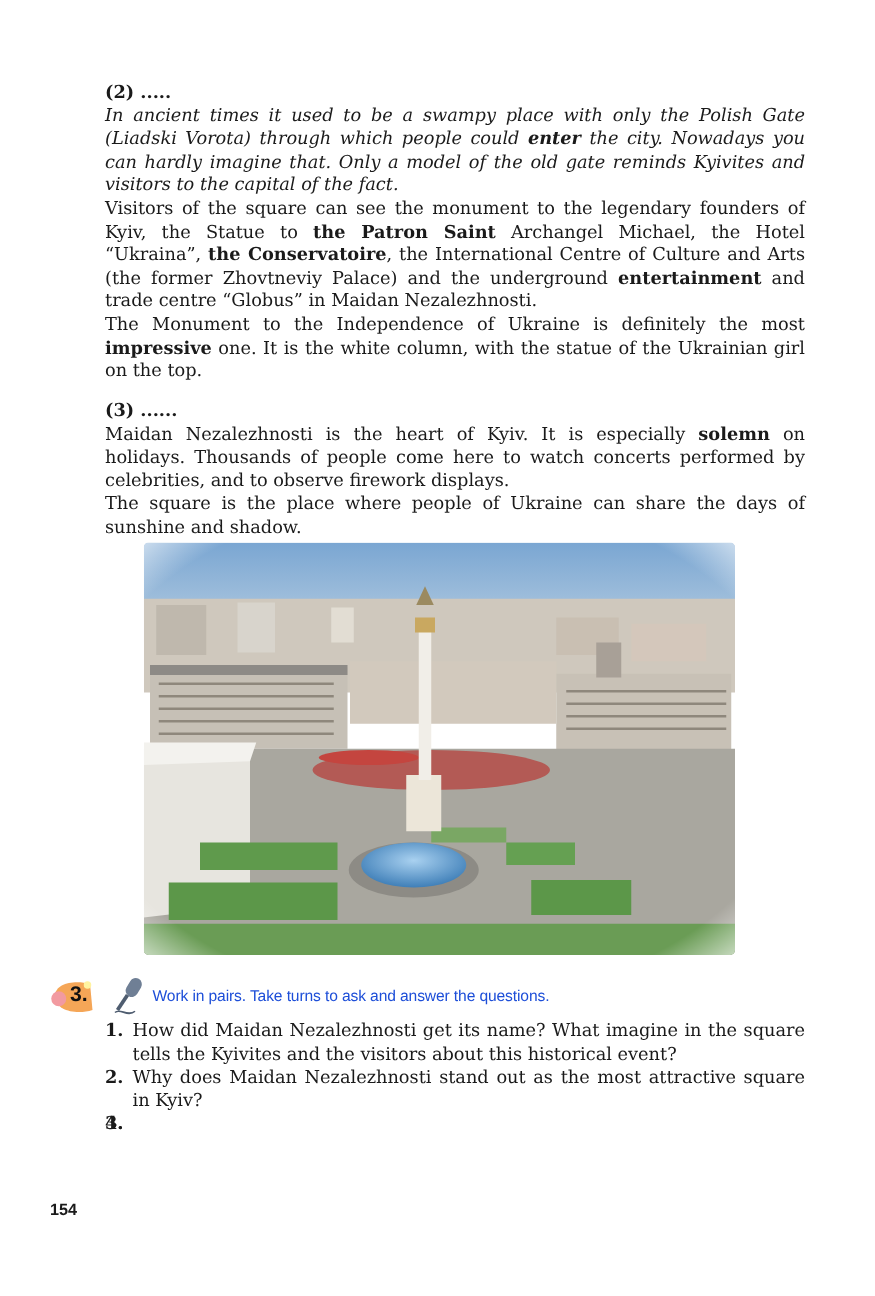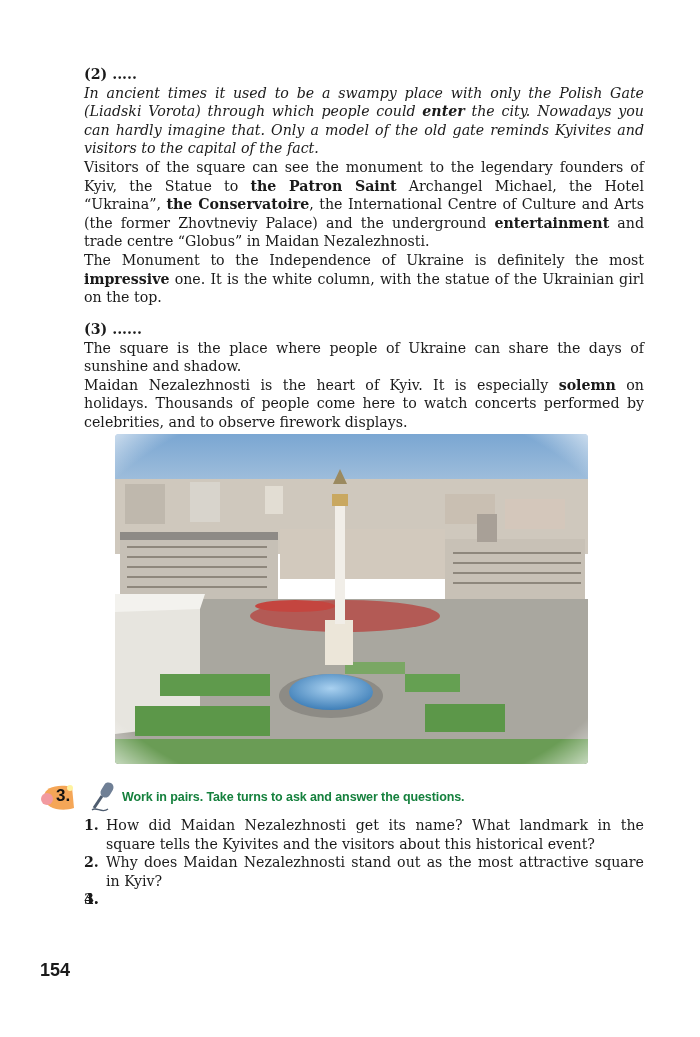--- a/index.html
+++ b/index.html
@@ -17,47 +17,47 @@
   .photo { position: absolute; left: 115px; top: 434px; width: 473px; height: 330px;
            overflow: hidden; border-radius: 4px;
            box-shadow: 0 0 10px 6px #ffffff inset; }
   .photo svg { display: block; }
   .task { position: absolute; left: 38px; top: 780px; width: 620px; height: 36px; }
   .task-badge { position: absolute; left: 0; top: 2px; width: 40px; height: 30px; }
   .task-num { position: absolute; left: 18px; top: 6px; font-family: "Liberation Sans", sans-serif;
               font-weight: bold; font-size: 17px; color: #111; }
   .mic { position: absolute; left: 48px; top: 0; width: 34px; height: 34px; }
   .task-instr { position: absolute; left: 84px; top: 10px; font-family: "Liberation Sans", sans-serif;
-                font-weight: bold; font-size: 12.5px; color: #15803d; letter-spacing: -0.1px; }
+                font-weight: normal; font-size: 12.5px; color: #1d4ed8; letter-spacing: -0.1px; }
   .questions { position: absolute; left: 84px; top: 816px; width: 560px; margin: 0; padding: 0;
                list-style: none; font-size: 14.2px; line-height: 18.6px; }
   .questions li { position: relative; padding-left: 22px; text-align: justify; }
   .q-num { position: absolute; left: 0; top: 0; font-weight: bold; }
   .page-number { position: absolute; left: 40px; top: 960px; font-family: "Liberation Sans", sans-serif;
-                 font-weight: bold; font-size: 18px; }
+                 font-weight: bold; font-size: 13px; }
 </style>
 </head>
 <body>
 
 <div class="page">
 
   <div class="text-block sec2">
     <p class="section-num">(2) .....</p>
     <div>
         <p class="para" style="text-indent: 0px; padding-left: 0px; font-style: italic;"><span>In ancient times it used to be a swampy place with only the Polish Gate (Liadski Vorota) through which people could </span><span class="b">enter</span><span> the city. Nowadays you can hardly imagine that. Only a model of the old gate reminds Kyivites and visitors to the capital of the fact.</span></p>
         <p class="para" style="text-indent: 0px; padding-left: 0px;"><span>Visitors of the square can see the monument to the legendary founders of Kyiv, the Statue to </span><span class="b">the Patron Saint</span><span> Archangel Michael, the Hotel “Ukraina”, </span><span class="b">the Conservatoire</span><span>, the International Centre of Culture and Arts (the former Zhovtneviy Palace) and the underground </span><span class="b">entertainment</span><span> and trade centre “Globus” in Maidan Nezalezhnosti.</span></p>
         <p class="para" style="text-indent: 0px; padding-left: 0px;"><span>The Monument to the Independence of Ukraine is definitely the most </span><span class="b">impressive</span><span> one. It is the white column, with the statue of the Ukrainian girl on the top.</span></p>
       </div>
   </div>
 
   <div class="text-block sec3">
     <p class="section-num">(3) ......</p>
     <div>
+        <p class="para" style="text-indent: 0px; padding-left: 0px;"><span>Maidan Nezalezhnosti is the heart of Kyiv. It is especially </span><span class="b">solemn</span><span> on holidays. Thousands of people come here to watch concerts performed by celebrities, and to observe firework displays.</span></p>
         <p class="para" style="text-indent: 0px; padding-left: 0px;"><span>The square is the place where people of Ukraine can share the days of sunshine and shadow.</span></p>
-        <p class="para" style="text-indent: 0px; padding-left: 0px;"><span>Maidan Nezalezhnosti is the heart of Kyiv. It is especially </span><span class="b">solemn</span><span> on holidays. Thousands of people come here to watch concerts performed by celebrities, and to observe firework displays.</span></p>
       </div>
   </div>
 
   <div class="photo">
     <svg width="473" height="330" viewBox="0 0 473 330" xmlns="http://www.w3.org/2000/svg">
       <defs>
         <linearGradient id="sky" x1="0" y1="0" x2="0" y2="1">
           <stop offset="0" stop-color="#7aa6d2"></stop>
           <stop offset="1" stop-color="#b9cfe2"></stop>
         </linearGradient>
@@ -138,21 +138,21 @@
       <rect x="16" y="2" width="10" height="16" rx="5" transform="rotate(30 21 10)" fill="#6f7f95"></rect>
       <path d="M16 16 L8 28" stroke="#4f5d70" stroke-width="3"></path>
       <path d="M6 30 C10 26, 16 34, 22 29" stroke="#4f5d70" stroke-width="1.3" fill="none"></path>
     </svg>
     <span class="task-instr">Work in pairs. Take turns to ask and answer the questions.</span>
   </div>
 
   <ol class="questions">
     <li>
       <span class="q-num">1.</span>
-      <span>How did Maidan Nezalezhnosti get its name? What landmark in the square tells the Kyivites and the visitors about this historical event?</span>
+      <span>How did Maidan Nezalezhnosti get its name? What imagine in the square tells the Kyivites and the visitors about this historical event?</span>
     </li>
     <li>
       <span class="q-num">2.</span>
       <span>Why does Maidan Nezalezhnosti stand out as the most attractive square in Kyiv?</span>
     </li>
     <li>
       <span class="q-num">3.</span>
     </li>
     <li>
       <span class="q-num">4.</span>

